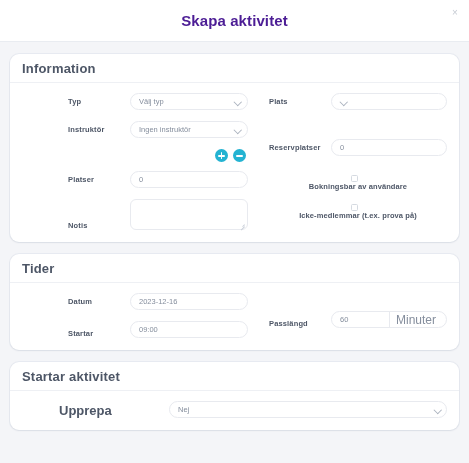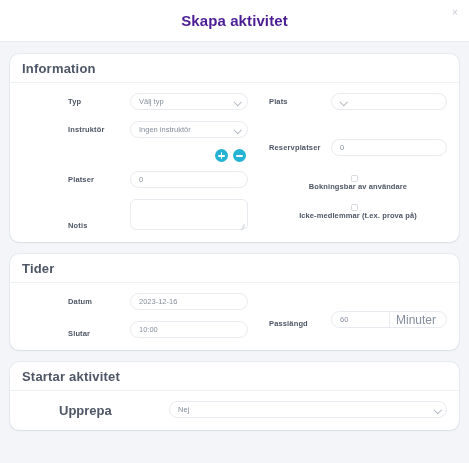--- a/index.html
+++ b/index.html
@@ -355,29 +355,29 @@
 
           <div class="field-row">
             <div class="field-label">Datum</div>
             <div class="field-control">
               <div class="pill">
                 <span class="val">2023-12-16</span>
               </div>
             </div>
           </div>
 
-
-          <div class="field-row">
-            <div class="field-label">Slutar</div>
+          <div class="field-row">
+            <div class="field-label">Startar</div>
             <div class="field-control">
               <div class="pill">
-                <span class="val">10:00</span>
-              </div>
-            </div>
-          </div>
+                <span class="val">09:00</span>
+              </div>
+            </div>
+          </div>
+
 
         </div>
 
         <div class="col col-right">
           <div class="spacer-18"></div>
 
           <div class="field-row">
             <div class="field-label">Passlängd</div>
             <div class="field-control">
               <div class="pill">

